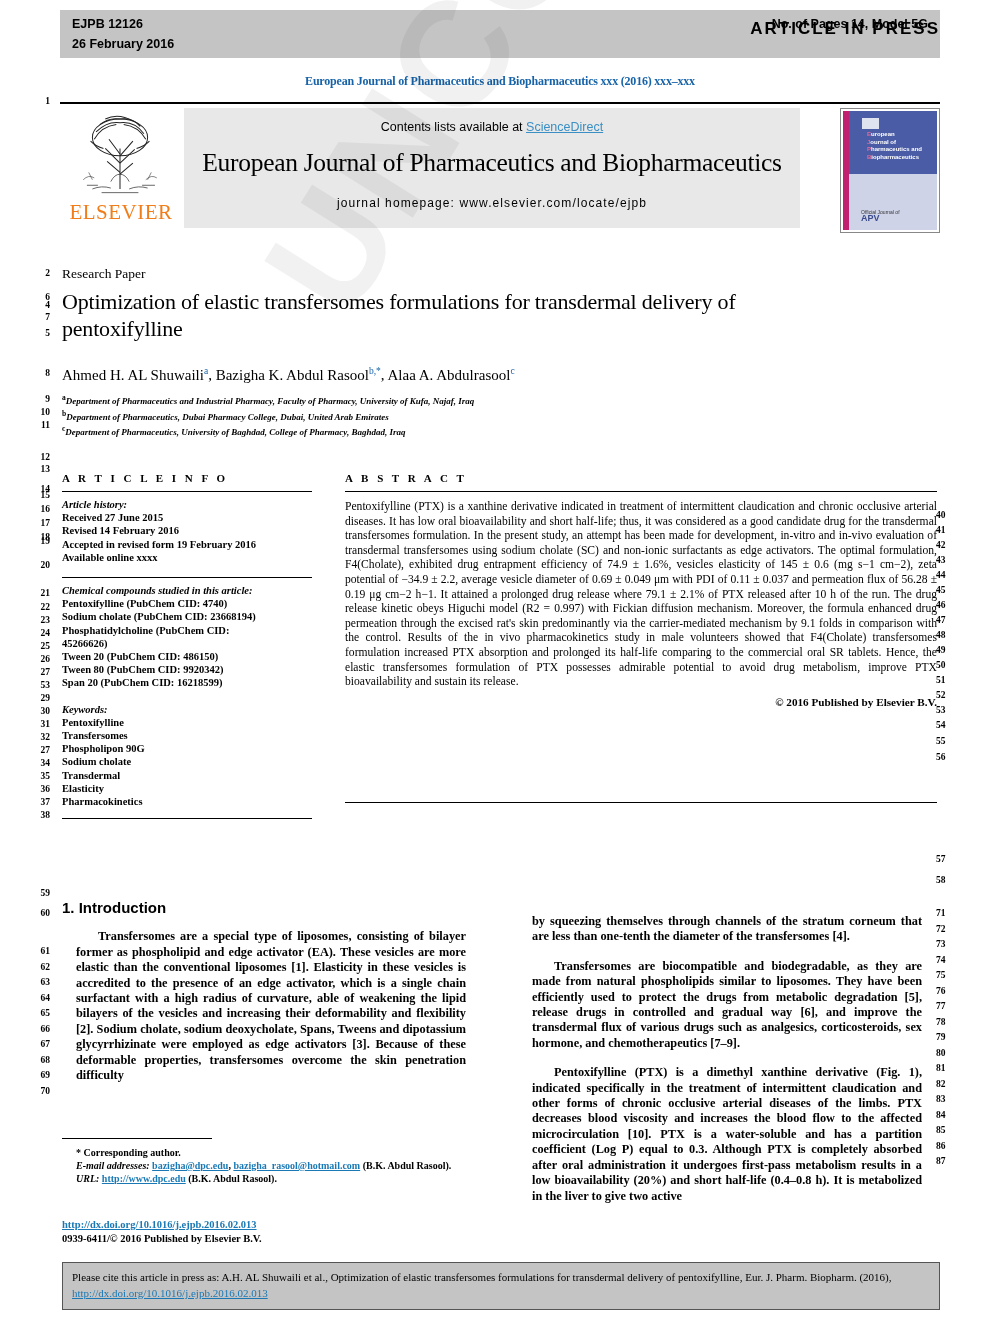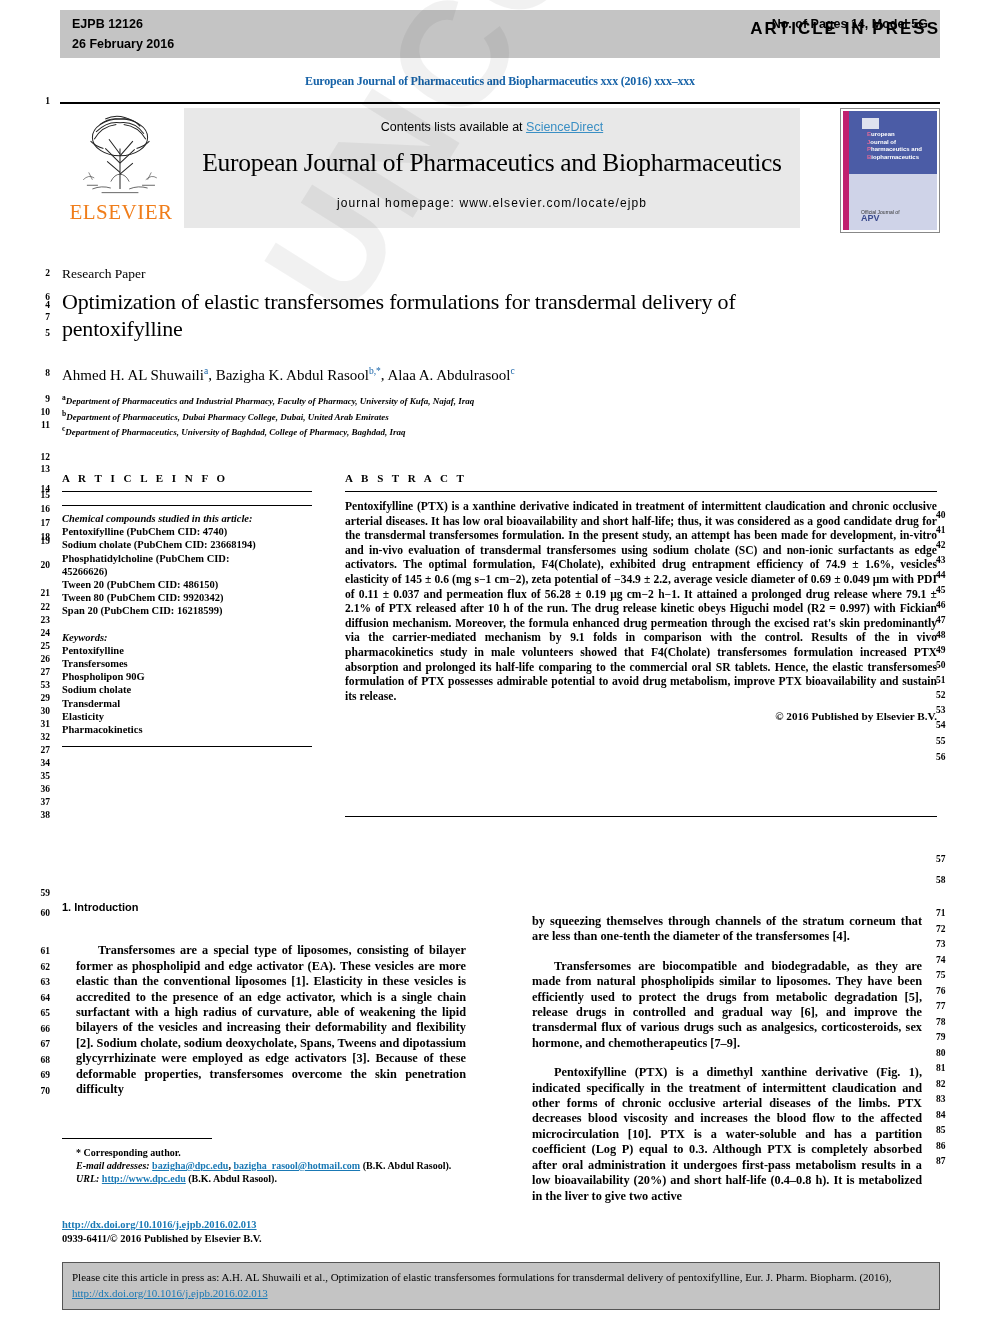--- a/index.html
+++ b/index.html
@@ -251,21 +251,21 @@
     margin-top: 6px;
   }
   .info-block i { font-weight: bold; }
 
   .abs-text {
     font-family: "Liberation Serif", serif;
     font-size: 11.6px;
     line-height: 14.6px;
     text-align: justify;
     margin-top: 8px;
-    font-weight: bold;
+    font-weight: normal;
   }
   .abs-copy {
     font-family: "Liberation Serif", serif;
     font-size: 11.2px;
     text-align: right;
     margin-top: 6px;
     font-weight: bold;
   }
   .abs-rule-bottom {
     border-top: 1px solid #000;
@@ -283,22 +283,22 @@
     text-align: justify;
     font-weight: bold;
   }
   .col.left  { left: 62px; }
   .col.right { left: 518px; }
   .col p { margin: 14px; text-indent: 22px; }
   .col p.noindent { text-indent: 0; }
   .h2 {
     font-family: "Liberation Sans", sans-serif;
     font-weight: bold;
-    font-size: 11px;
-    margin: 0 0 28px 0;
+    font-size: 15px;
+    margin: 0 0 14px 0;
   }
 
   
   .footnotes {
     position: absolute;
     left: 62px; top: 1146px;
     width: 418px;
     font-family: "Liberation Serif", serif;
     font-size: 10px;
     line-height: 13px;
@@ -529,20 +529,27 @@
   <div class="affils">
     <div><sup>a</sup><span>Department of Pharmaceutics and Industrial Pharmacy, Faculty of Pharmacy, University of Kufa, Najaf, Iraq</span></div>
     <div><sup>b</sup><span>Department of Pharmaceutics, Dubai Pharmacy College, Dubai, United Arab Emirates</span></div>
     <div><sup>c</sup><span>Department of Pharmaceutics, University of Baghdad, College of Pharmacy, Baghdad, Iraq</span></div>
   </div>
 
   <div class="info-col">
     <div class="sec-head">A R T I C L E    I N F O</div>
     <div class="rule"></div>
 
+    <div class="info-block">
+      <div><i>Article history:</i></div>
+      <div>Received 27 June 2015</div>
+      <div>Revised 14 February 2016</div>
+      <div>Accepted in revised form 19 February 2016</div>
+      <div>Available online xxxx</div>
+    </div>
 
     <div class="rule-thin" style="margin-top:13px"></div>
 
     <div class="info-block">
       <div><i>Chemical compounds studied in this article:</i></div>
       <div>Pentoxifylline (PubChem CID: 4740)</div>
       <div>Sodium cholate (PubChem CID: 23668194)</div>
       <div>Phosphatidylcholine (PubChem CID:</div>
       <div>45266626)</div>
       <div>Tween 20 (PubChem CID: 486150)</div>

